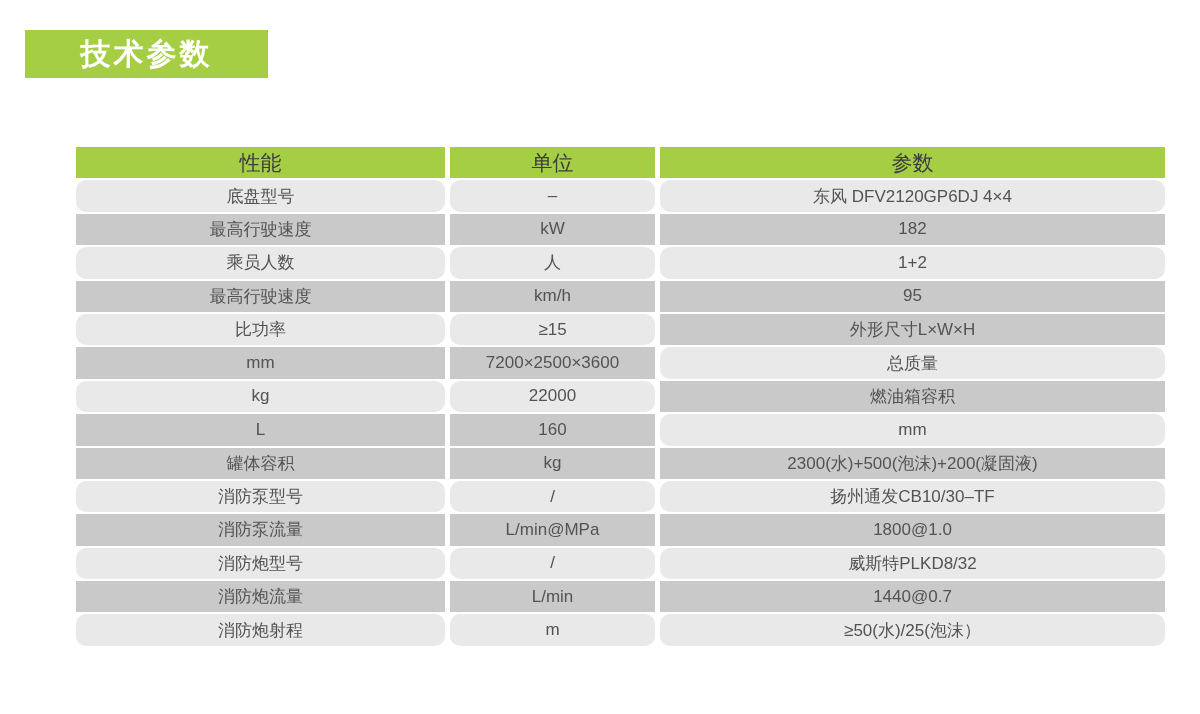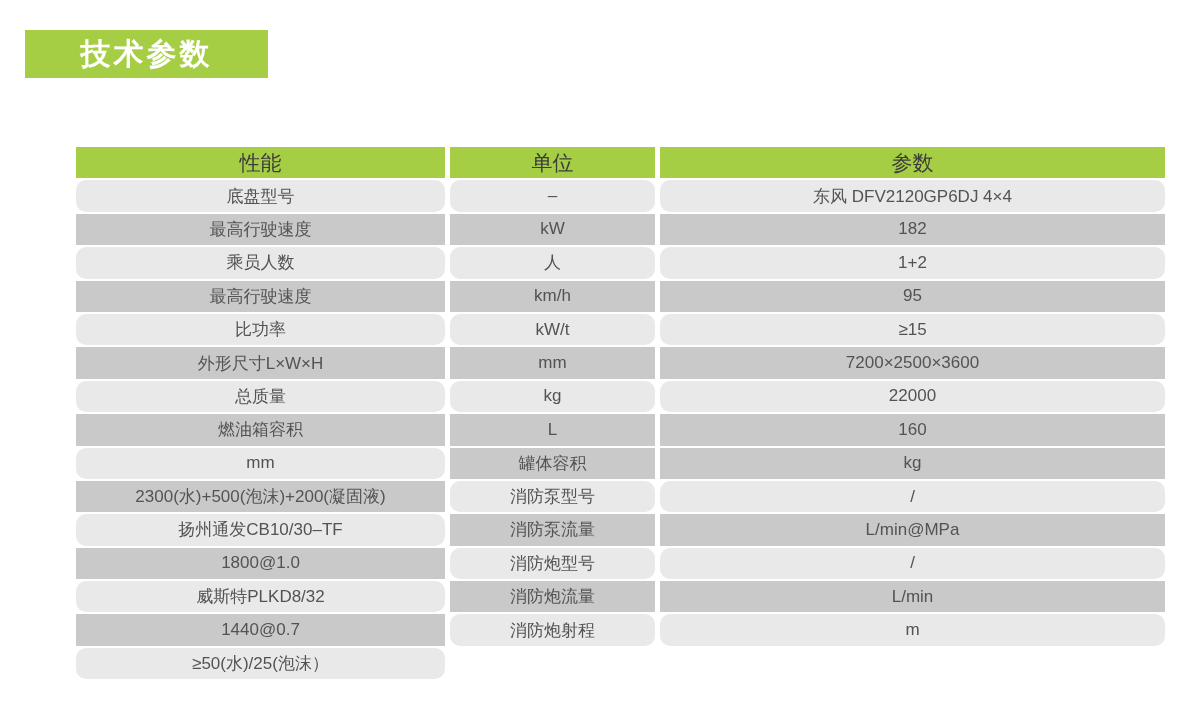--- a/index.html
+++ b/index.html
@@ -77,21 +77,20 @@
       <div class="cell dark">最高行驶速度</div>
       <div class="cell dark">kW</div>
       <div class="cell dark">182</div>
       <div class="cell light">乘员人数</div>
       <div class="cell light">人</div>
       <div class="cell light">1+2</div>
       <div class="cell dark">最高行驶速度</div>
       <div class="cell dark">km/h</div>
       <div class="cell dark">95</div>
       <div class="cell light">比功率</div>
-      <div class="cell light">kW/t</div>
       <div class="cell light">≥15</div>
       <div class="cell dark">外形尺寸L×W×H</div>
       <div class="cell dark">mm</div>
       <div class="cell dark">7200×2500×3600</div>
       <div class="cell light">总质量</div>
       <div class="cell light">kg</div>
       <div class="cell light">22000</div>
       <div class="cell dark">燃油箱容积</div>
       <div class="cell dark">L</div>
       <div class="cell dark">160</div>

